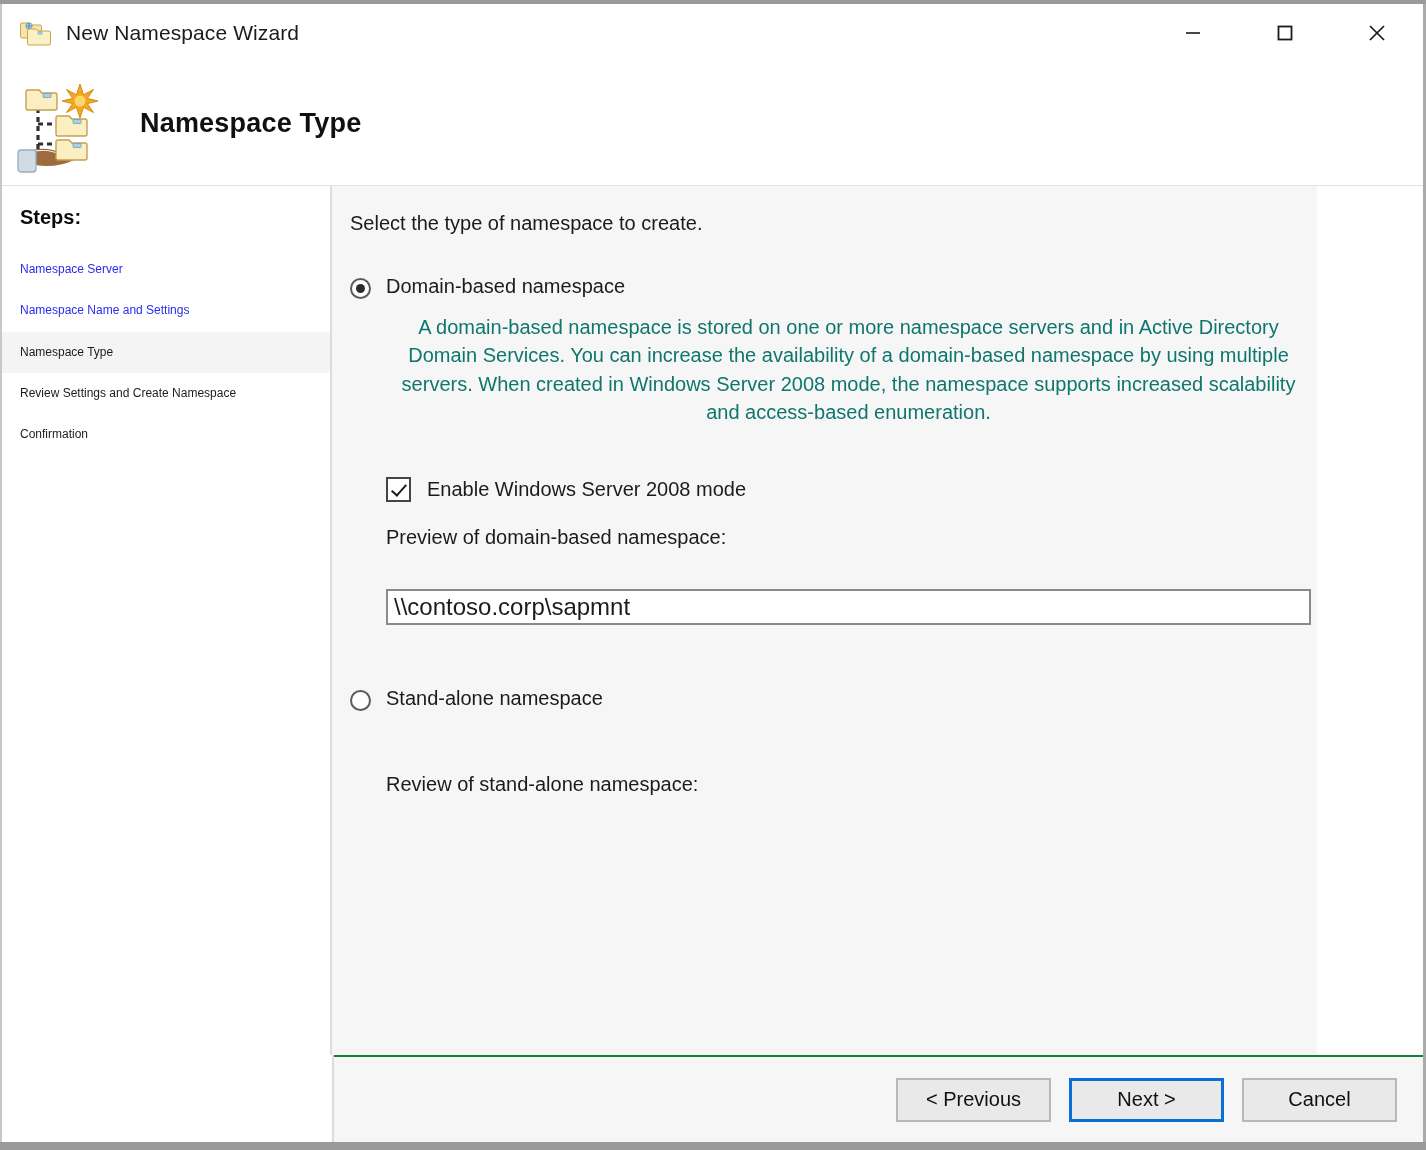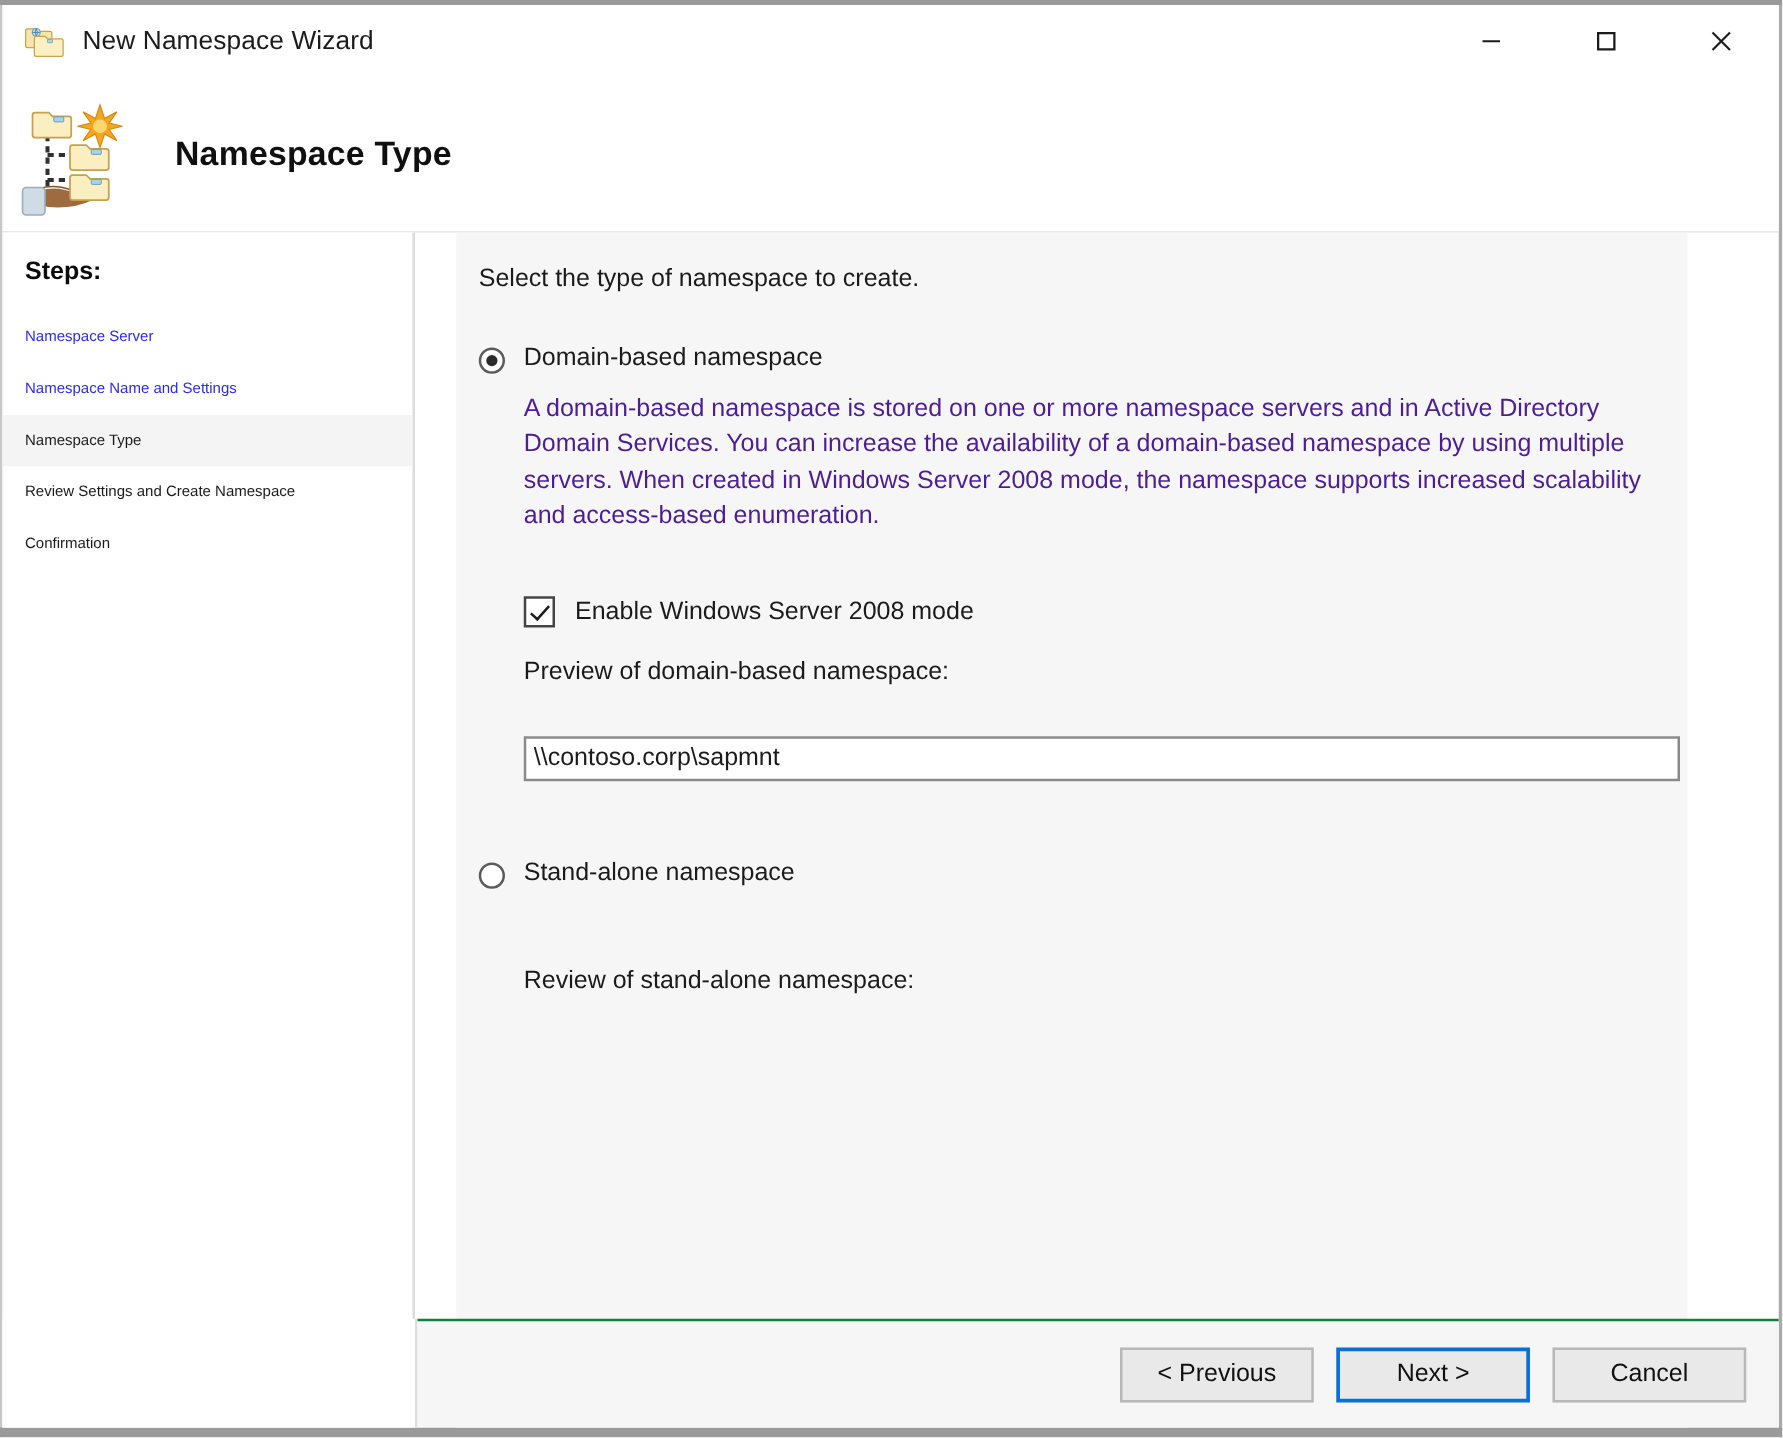--- a/index.html
+++ b/index.html
@@ -124,21 +124,20 @@
   }
 
   
   .body-area {
     position: absolute;
     top: 186px;
     left: 2px;
     width: 1212px;
     height: 956px;
     display: flex;
-    gap: 33px;
   }
   .sidebar {
     width: 330px;
     background: #ffffff;
     box-sizing: border-box;
     border-right: 2px solid #dcdcdc;
     padding-top: 20px;
     flex: 0 0 auto;
   }
   .steps-label {
@@ -208,24 +207,25 @@
     background: #2b2b2b;
   }
   .option-label {
     font-size: 20px;
     color: #1b1b1b;
     margin-left: 15px;
     cursor: default;
   }
   .option-desc {
     font-size: 20px;
-    color: #4c1d95;
+    color: #0f766e;
     line-height: 1.42;
     margin: 14px 0 0 36px;
     max-width: 930px;
+    text-align: center;
   }
 
   .checkbox-row {
     display: flex;
     align-items: center;
     margin: 50px 0 0 36px;
   }
   .checkbox {
     width: 25px;
     height: 25px;
@@ -261,21 +261,21 @@
   }
   .preview-input {
     display: block;
     margin-left: 36px;
     width: 925px;
     height: 36px;
     box-sizing: border-box;
     border: 2px solid #8a8a8a;
     background: #ffffff;
     font-family: "Liberation Sans", sans-serif;
-    font-size: 20px;
+    font-size: 24px;
     color: #1b1b1b;
     padding: 0 6px;
     outline: none;
     margin-top: 40px;
   }
 
   .gap-standalone { height: 62px; }
   .gap-preview2 { height: 38px; }
 
   

